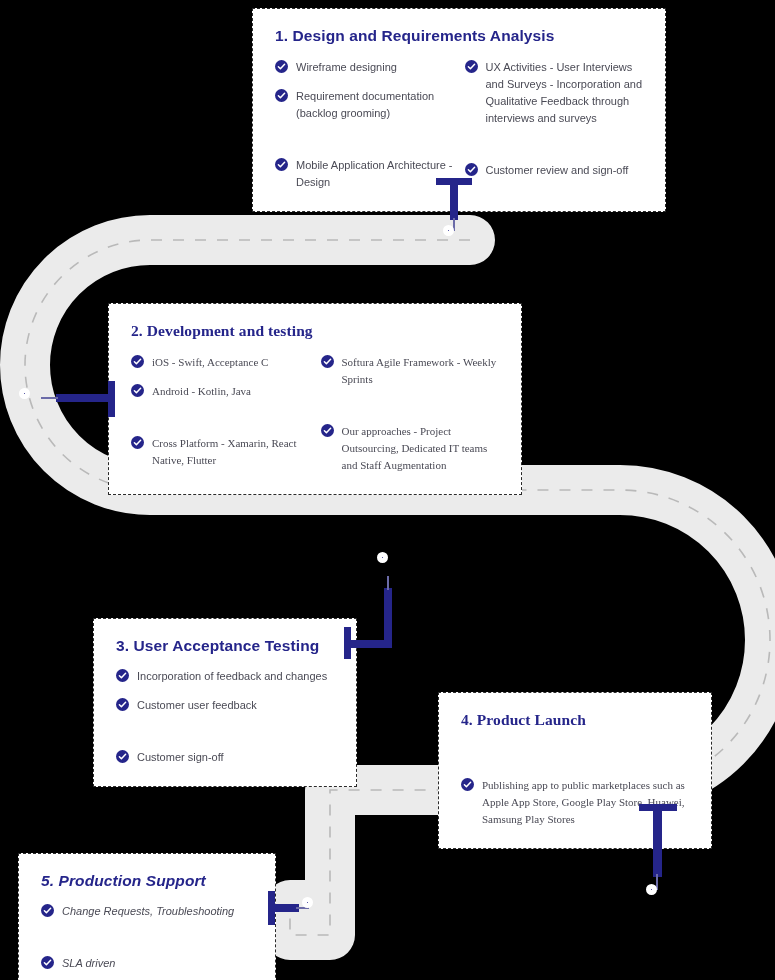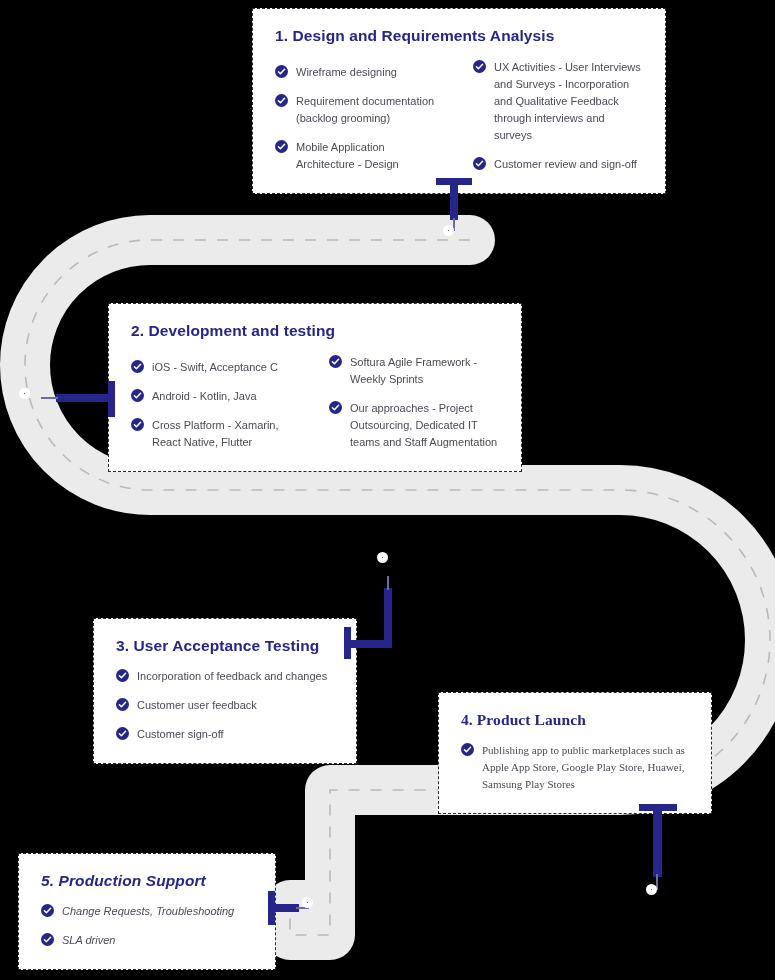--- a/index.html
+++ b/index.html
@@ -42,52 +42,51 @@
   .card-title {
     color: #25258a;
     font-size: 15.5px;
     font-weight: bold;
     letter-spacing: 0.1px;
     margin: 0 0 13px 0;
     line-height: 1.2;
   }
   .cols {
     display: flex;
-    gap: 28px;
-    align-items: flex-end;
+    gap: 11px;
   }
   .col { flex: 1 1 0; min-width: 0; }
 
   ul.bullets {
     list-style: none;
     margin: 0; padding: 0;
   }
   ul.bullets > li {
     position: relative;
     padding-left: 21px;
     margin-bottom: 12px;
     color: #4a4a55;
     font-size: 11px;
     line-height: 1.55;
   }
-  ul.bullets > li:last-child { margin-bottom: 0; }
+  ul.bullets > li:last-child { margin-bottom: 0; margin-top: 35px; }
 
   .chk {
     position: absolute;
     left: 0; top: 1px;
     width: 13px; height: 13px;
     border-radius: 50%;
     background: #25258a;
     display: block;
   }
   .chk svg { display: block; width: 13px; height: 13px; }
 
   
   #card-1 { left: 252px; top: 8px;   width: 414px; }
-  #card-2 { left: 108px; top: 303px; width: 414px; }
+  #card-2 { left: 108px; top: 303px; width: 414px; font-family: Liberation Serif, serif; }
   #card-3 { left: 93px;  top: 618px; width: 264px; }
   #card-4 { left: 438px; top: 692px; width: 274px; font-family: Liberation Serif, serif; }
   #card-5 { left: 18px;  top: 853px; width: 258px; font-style: italic; }
 
   #card-3 .card-title, #card-4 .card-title, #card-5 .card-title { margin-bottom: 12px; }
 
   
   .conn { position: absolute; z-index: 4; }
   .conn .bar  { position: absolute; background: #25258a; }
   .conn .stem { position: absolute; background: #25258a; }

